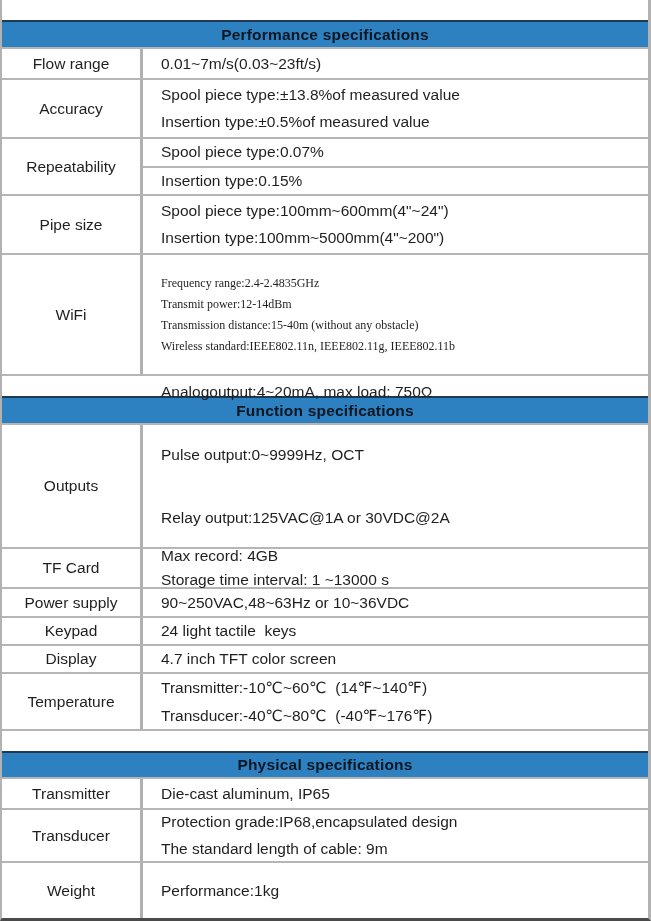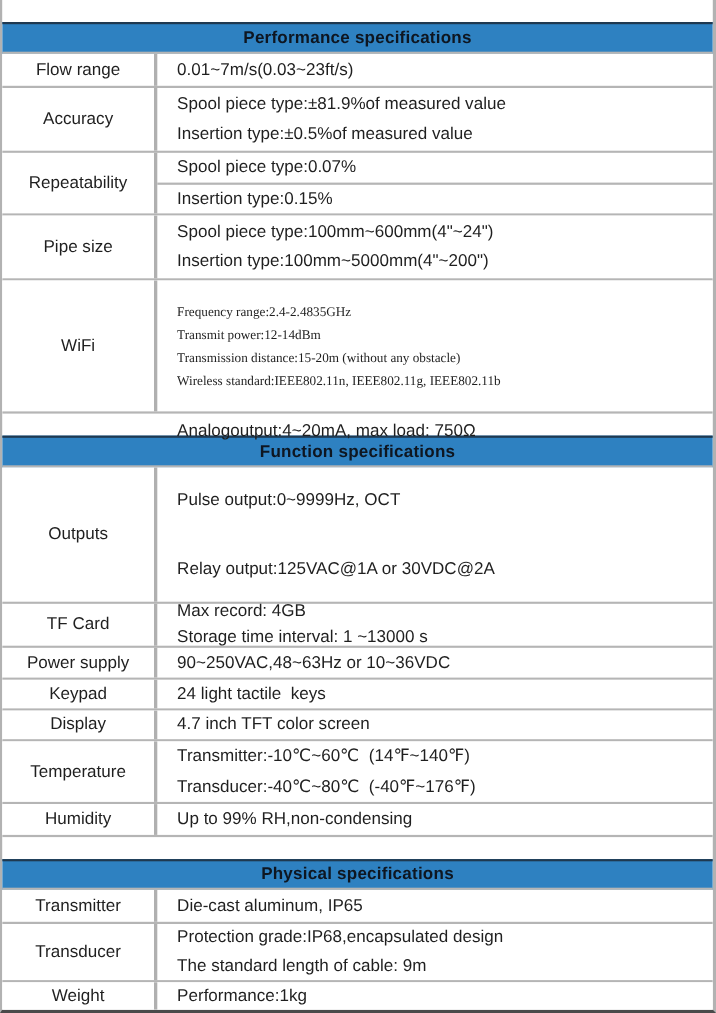--- a/index.html
+++ b/index.html
@@ -57,21 +57,21 @@
   <div class="row" style="height:31px">
     <div class="label">Flow range</div>
     <div class="value">
       <div class="vline">0.01~7m/s(0.03~23ft/s)</div>
     </div>
   </div>
 
   <div class="row" style="height:59px">
     <div class="label">Accuracy</div>
     <div class="value gap7">
-      <div class="vline">Spool piece type:±81.9%of measured value</div>
+      <div class="vline">Spool piece type:±13.8%of measured value</div>
       <div class="vline">Insertion type:±0.5%of measured value</div>
     </div>
   </div>
 
   <div class="row" style="height:57px">
     <div class="label">Repeatability</div>
     <div class="value split">
       <div class="subcell">Spool piece type:0.07%</div>
       <div class="subcell second">Insertion type:0.15%</div>
     </div>
@@ -83,21 +83,21 @@
       <div class="vline">Spool piece type:100mm~600mm(4"~24")</div>
       <div class="vline">Insertion type:100mm~5000mm(4"~200")</div>
     </div>
   </div>
 
   <div class="row" style="height:121px">
     <div class="label">WiFi</div>
     <div class="value serif">
       <div class="vline">Frequency range:2.4-2.4835GHz</div>
       <div class="vline">Transmit power:12-14dBm</div>
-      <div class="vline">Transmission distance:15-20m (without any obstacle)</div>
+      <div class="vline">Transmission distance:15-40m (without any obstacle)</div>
       <div class="vline">Wireless standard:IEEE802.11n, IEEE802.11g, IEEE802.11b</div>
     </div>
   </div>
 
   <div class="sec-header" style="height:29px">
     <span>Function specifications</span>
   </div>
 
   <div class="row" style="height:124px">
     <div class="label">Outputs</div>
@@ -139,26 +139,20 @@
   </div>
 
   <div class="row" style="height:57px">
     <div class="label">Temperature</div>
     <div class="value gap8">
       <div class="vline">Transmitter:-10℃~60℃  (14℉~140℉)</div>
       <div class="vline">Transducer:-40℃~80℃  (-40℉~176℉)</div>
     </div>
   </div>
 
-  <div class="row" style="height:30px">
-    <div class="label">Humidity</div>
-    <div class="value">
-      <div class="vline">Up to 99% RH,non-condensing</div>
-    </div>
-  </div>
 
   <div class="sec-header" style="height:28px">
     <span>Physical specifications</span>
   </div>
 
   <div class="row" style="height:31px">
     <div class="label">Transmitter</div>
     <div class="value">
       <div class="vline">Die-cast aluminum, IP65</div>
     </div>

